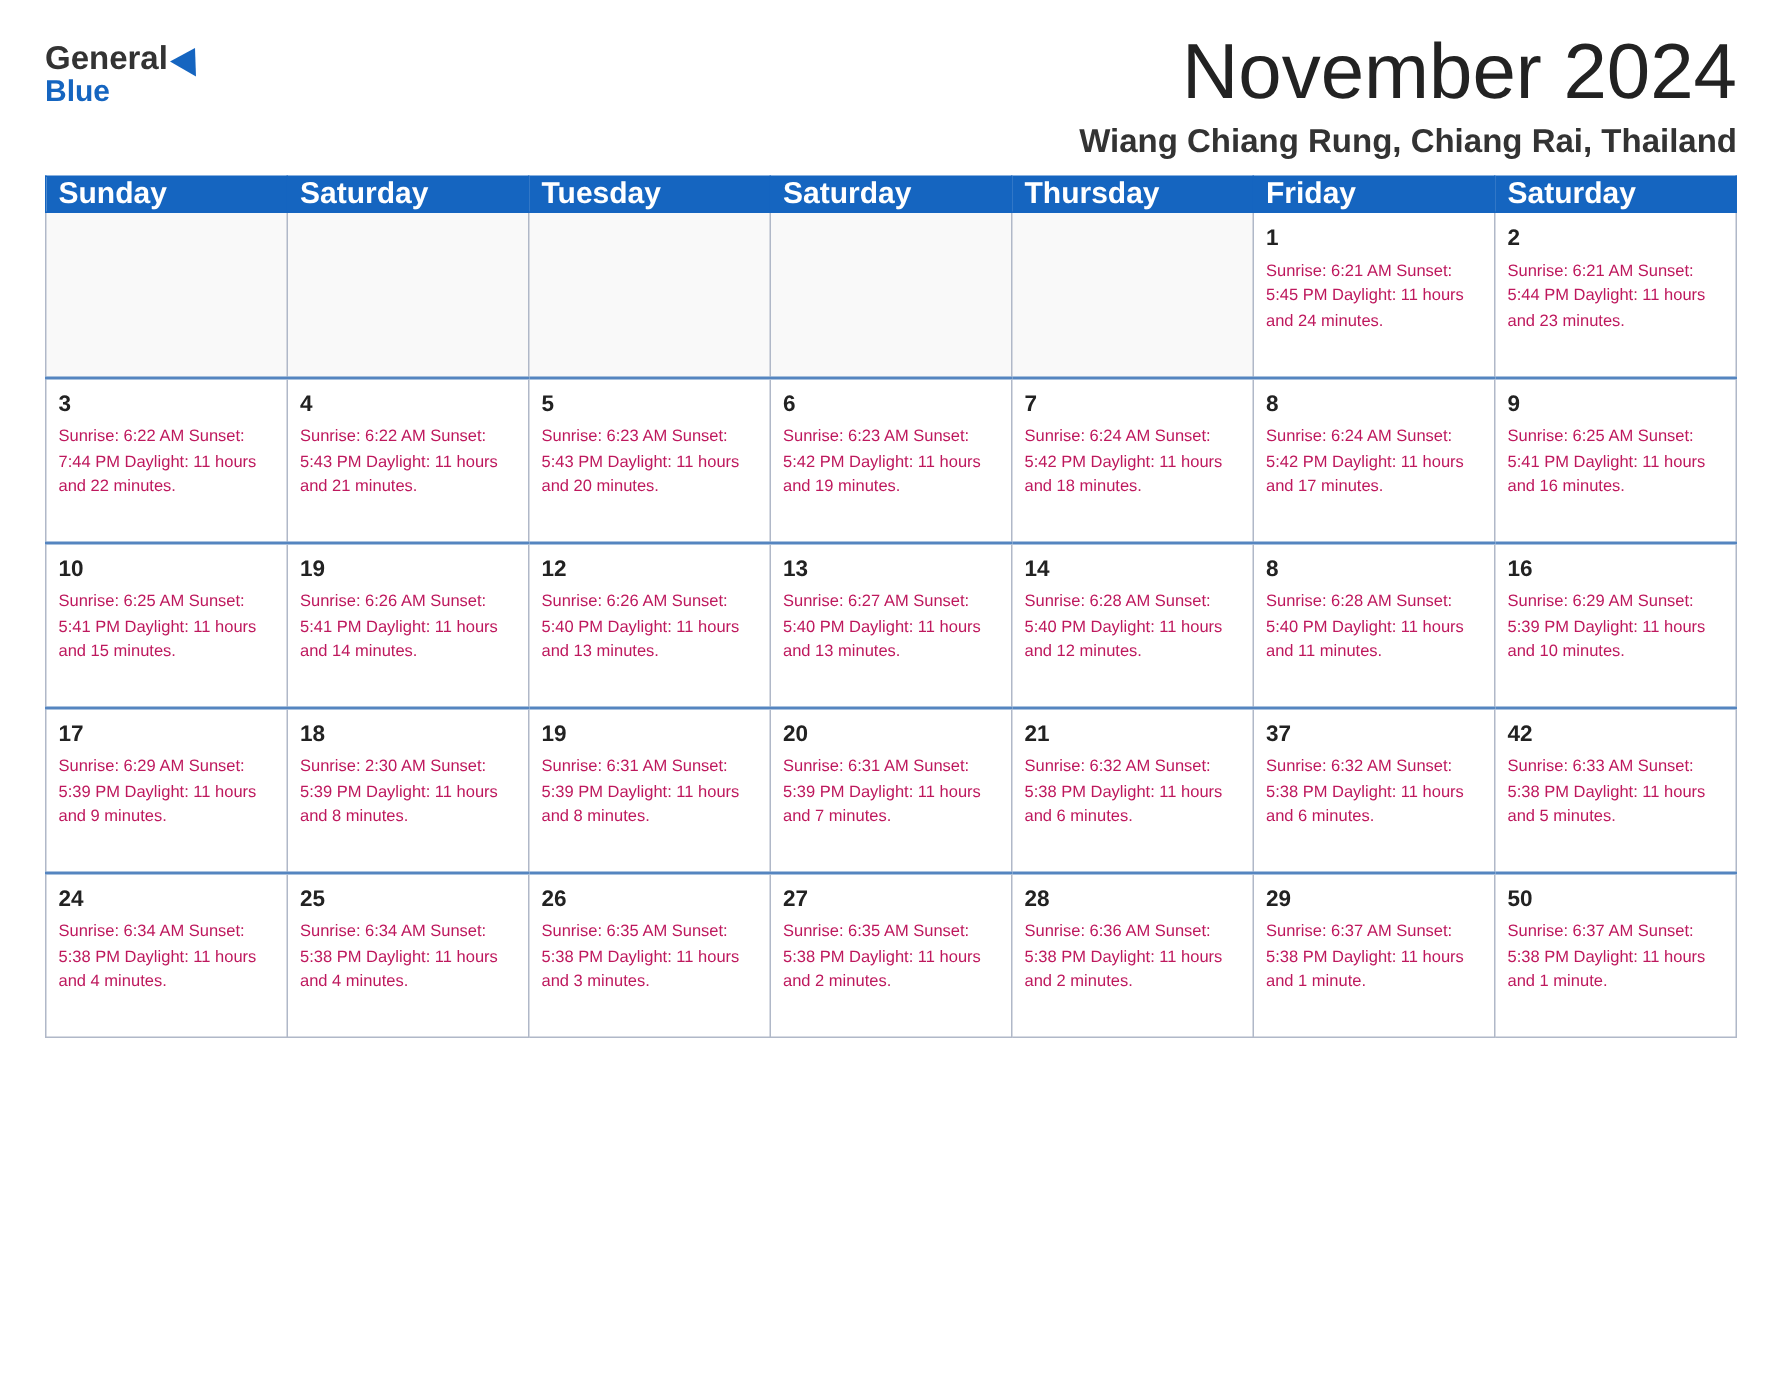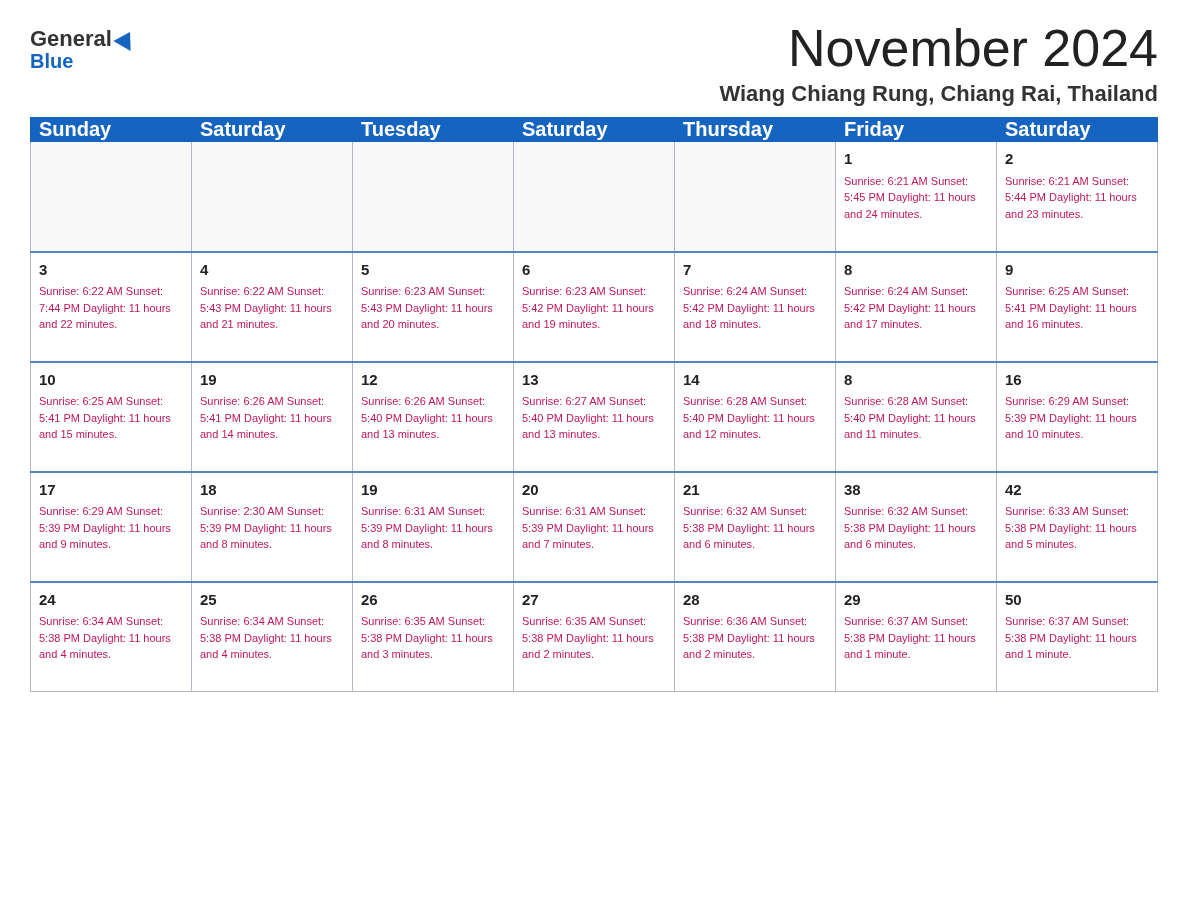--- a/index.html
+++ b/index.html
@@ -268,21 +268,21 @@
 Sunset: 5:39 PM
 Daylight: 11 hours and 7 minutes.</div>
         </td>
         <td>
           <span class="day-number">21</span>
           <div class="day-info">Sunrise: 6:32 AM
 Sunset: 5:38 PM
 Daylight: 11 hours and 6 minutes.</div>
         </td>
         <td>
-          <span class="day-number">38</span>
+          <span class="day-number">37</span>
           <div class="day-info">Sunrise: 6:32 AM
 Sunset: 5:38 PM
 Daylight: 11 hours and 6 minutes.</div>
         </td>
         <td>
           <span class="day-number">42</span>
           <div class="day-info">Sunrise: 6:33 AM
 Sunset: 5:38 PM
 Daylight: 11 hours and 5 minutes.</div>
         </td>

